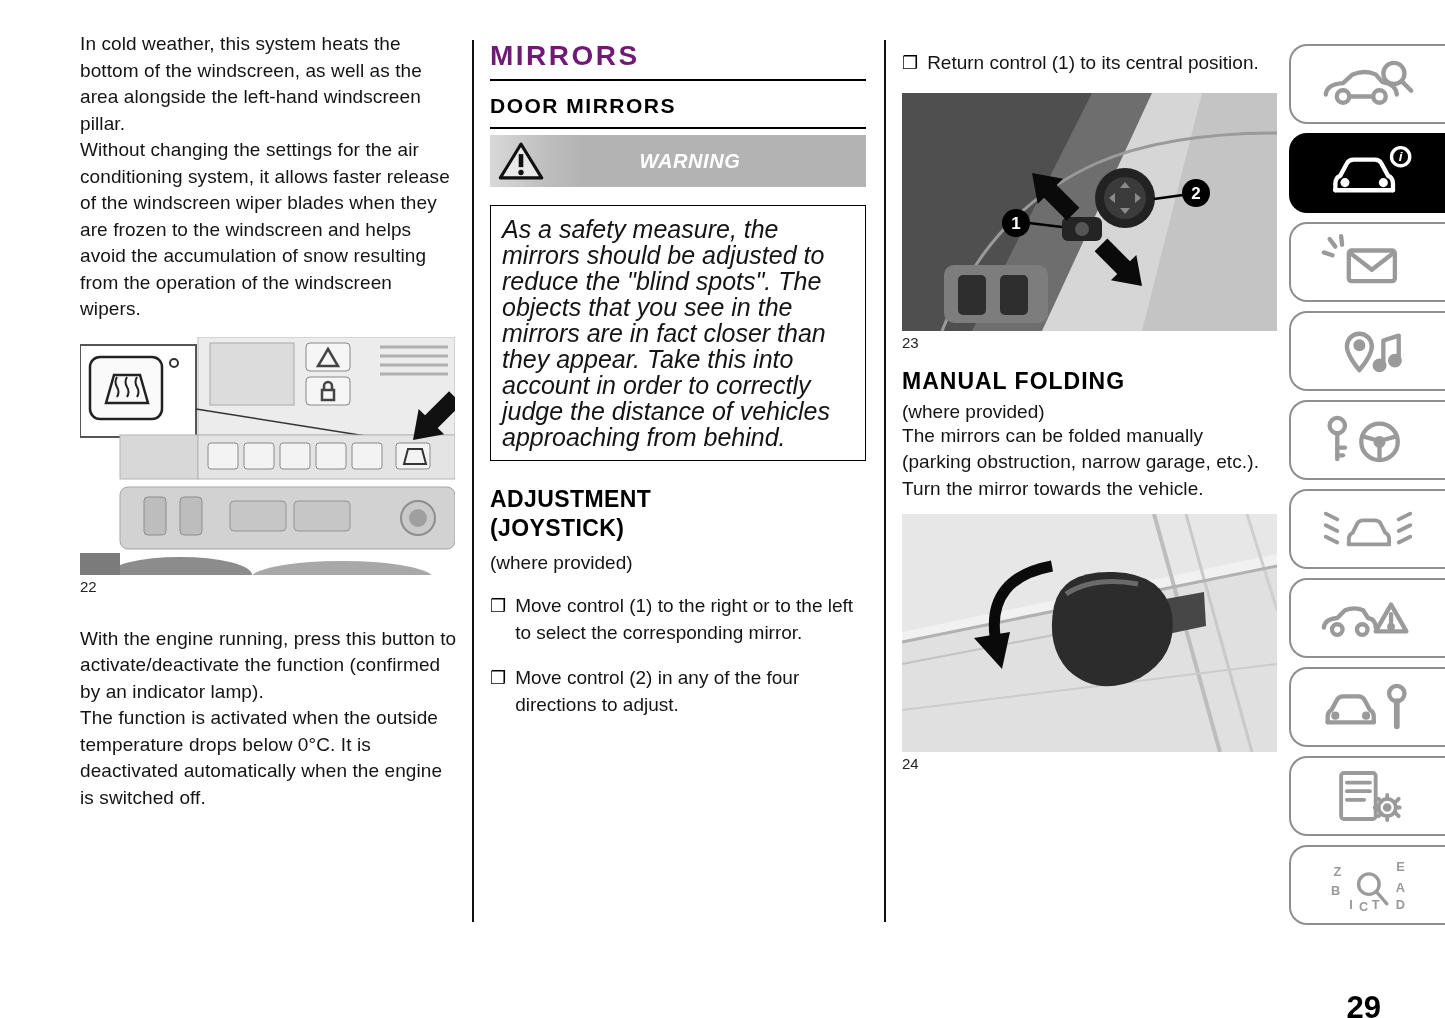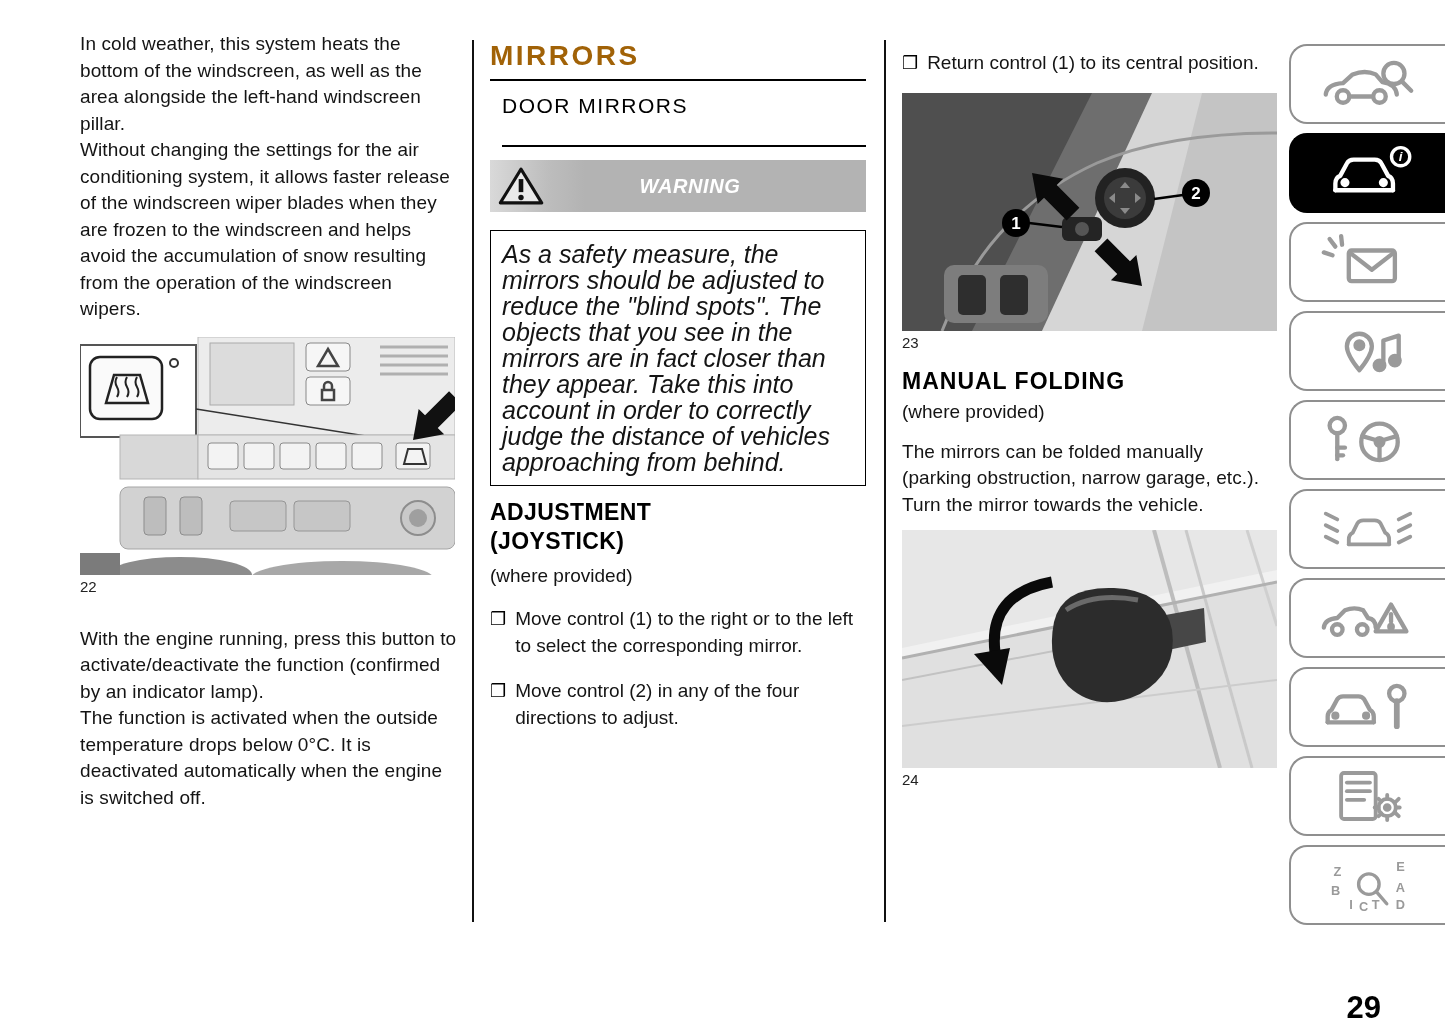--- a/index.html
+++ b/index.html
@@ -19,44 +19,44 @@
   .vdivider { position: absolute; top: 40px; height: 882px; width: 2px; background: #111; }
   .vdivider.d1 { left: 472px; }
   .vdivider.d2 { left: 884px; }
 
   p.body { font-size: 19px; line-height: 26.5px; letter-spacing: 0.1px; }
 
   .h-section { font-size: 23px; font-weight: bold; letter-spacing: 0.4px; color: #000; }
   .h-switching { margin-top: 12px; }
 
   .col2-title {
-    font-size: 28px; font-weight: bold; letter-spacing: 2.5px; color: #a16207;
+    font-size: 28px; font-weight: bold; letter-spacing: 2.5px; color: #701a75;
     border-bottom: 2.5px solid #000; padding-bottom: 7px;
   }
   .col2-sub {
-    font-size: 21px; font-weight: normal; letter-spacing: 1.5px; color: #000;
-    border-bottom: 2.5px solid #000; padding-bottom: 27px; margin-top: 13px; margin-left: 12px;
+    font-size: 21px; font-weight: bold; letter-spacing: 1.5px; color: #000;
+    border-bottom: 2.5px solid #000; padding-bottom: 9px; margin-top: 13px;
   }
 
   .warning-bar {
-    margin-top: 13px; height: 52px; display: flex; align-items: center;
+    margin-top: 6px; height: 52px; display: flex; align-items: center;
     background: linear-gradient(90deg, #d9d9d9 0px, #bdbdbd 58px, #b3b3b3 95px);
   }
   .warning-tri { margin-left: 8px; display: flex; align-items: center; }
   .warning-label {
     flex: 1; text-align: center; color: #ffffff; font-weight: bold; font-style: italic;
     font-size: 20px; letter-spacing: 0.6px; padding-right: 30px;
   }
 
   .italic-box {
     margin-top: 18px; border: 1.5px solid #000; padding: 10px 11px;
     font-style: italic; font-size: 25px; line-height: 26px;
   }
 
-  .h-adjust { margin-top: 12px; max-width: 250px; line-height: 29px; }
+  .h-adjust { margin-top: 24px; max-width: 250px; line-height: 29px; }
   .where { font-size: 19px; margin-top: 9px; }
 
   .bullet { display: flex; margin-top: 19px; }
   .bullet .glyph {
     font-family: "DejaVu Sans", sans-serif; font-size: 18px; line-height: 26px;
     margin-right: 9px; color: #000;
   }
   .bullet .btext { font-size: 19px; line-height: 26.5px; }
 
   .figure { margin-top: 14px; line-height: 0; }
@@ -224,21 +224,21 @@
       <circle cx="114" cy="130" r="14" fill="#000000"></circle>
       <text x="114" y="136" text-anchor="middle" font-size="17" font-weight="bold" fill="#ffffff">1</text>
       <circle cx="294" cy="100" r="14" fill="#000000"></circle>
       <text x="294" y="106" text-anchor="middle" font-size="17" font-weight="bold" fill="#ffffff">2</text>
     </svg>
   </div>
   <div class="fig-caption">23</div>
 
   <div class="h-section manual-fold-heading">MANUAL FOLDING</div>
   <div class="where" style="margin-top:6px">(where provided)</div>
-  <p class="body" style="margin-top:16px">The mirrors can be folded manually (parking obstruction, narrow garage, etc.). Turn the mirror towards the vehicle.</p>
+  <p class="body" style="margin-top:0">The mirrors can be folded manually (parking obstruction, narrow garage, etc.). Turn the mirror towards the vehicle.</p>
 
   <div class="figure" style="margin-top:12px">
     <svg viewBox="0 0 375 238" width="375" height="238">
       <rect width="375" height="238" fill="#f1f1f1"></rect>
       <polygon points="0,0 375,0 375,40 0,118" fill="#e7e7e7"></polygon>
       <polygon points="0,128 375,52 375,238 0,238" fill="#e0e0e0"></polygon>
       <line x1="252" y1="0" x2="318" y2="238" stroke="#bdbdbd" stroke-width="4"></line>
       <line x1="284" y1="0" x2="350" y2="238" stroke="#c9c9c9" stroke-width="3"></line>
       <line x1="345" y1="0" x2="375" y2="96" stroke="#cfcfcf" stroke-width="3"></line>
       <path d="M0 128 L375 52" stroke="#b1b1b1" stroke-width="3" fill="none"></path>

